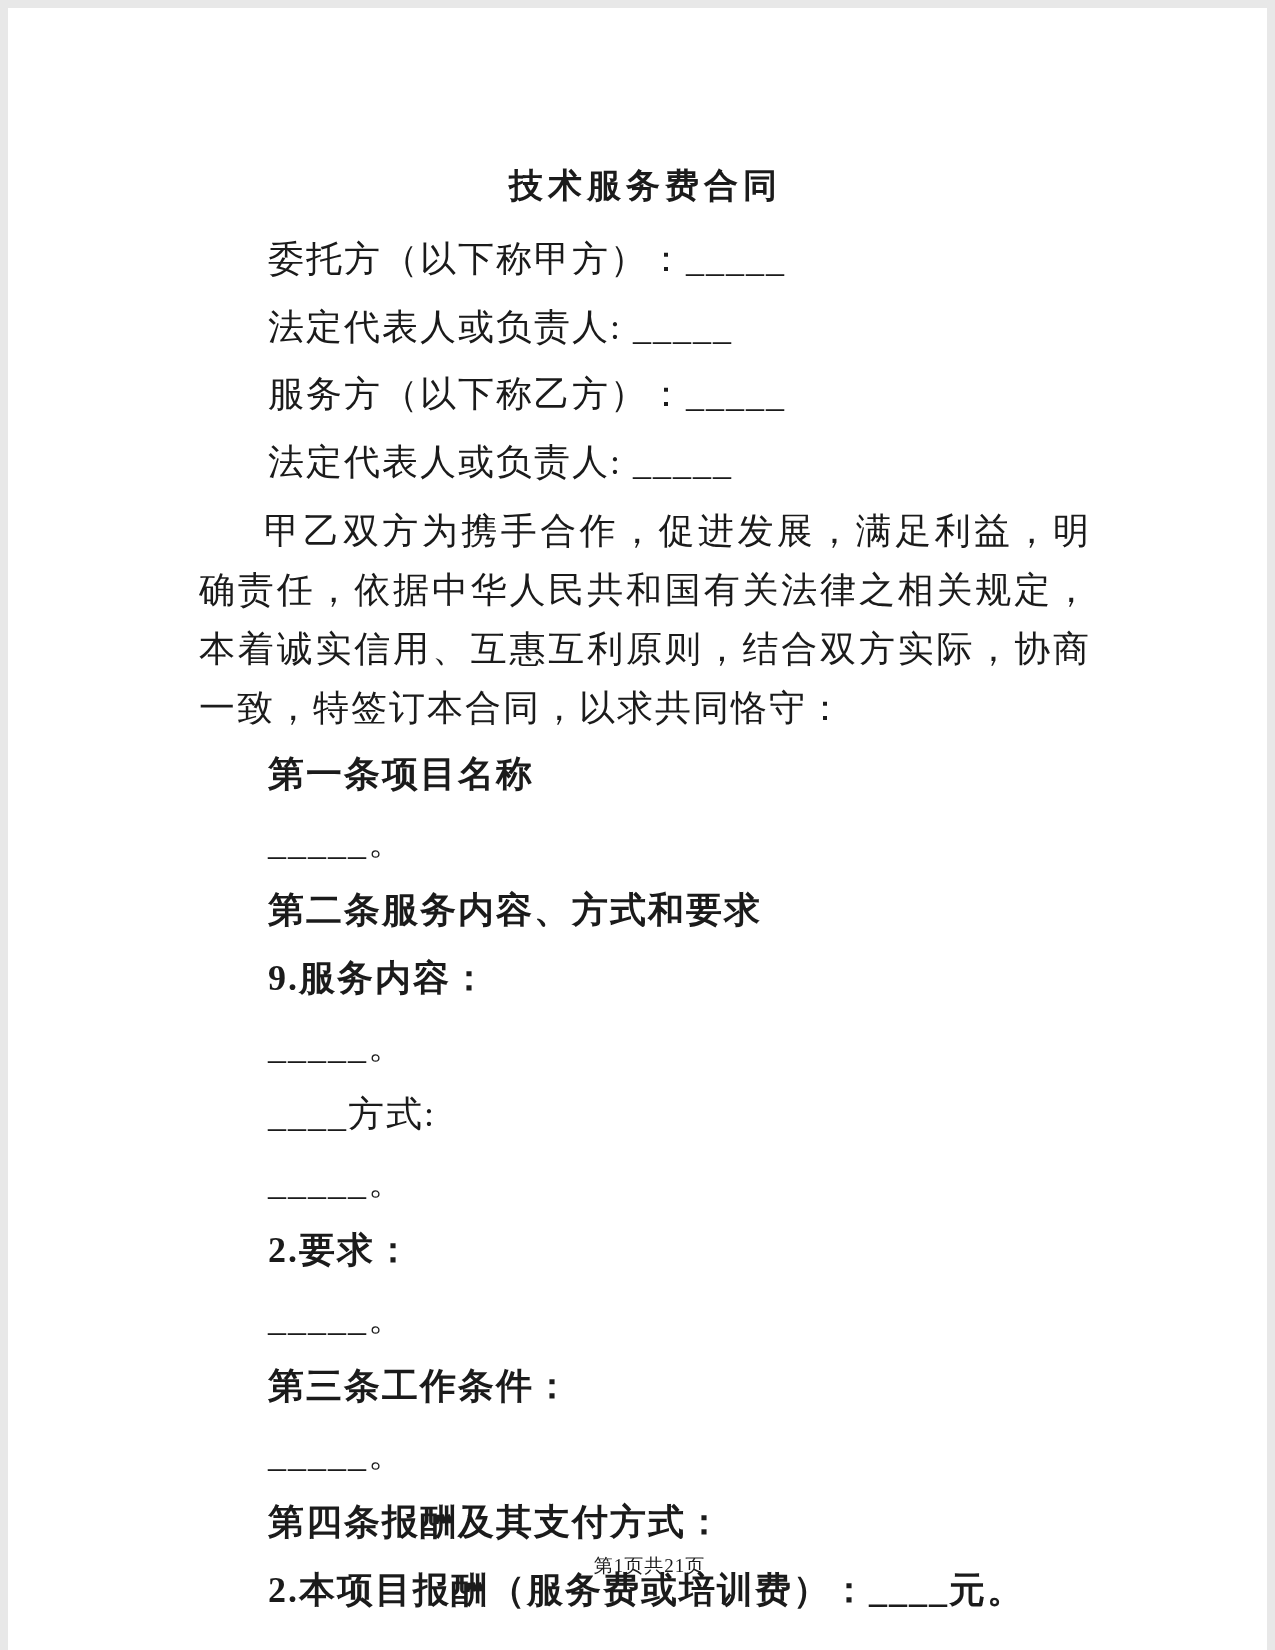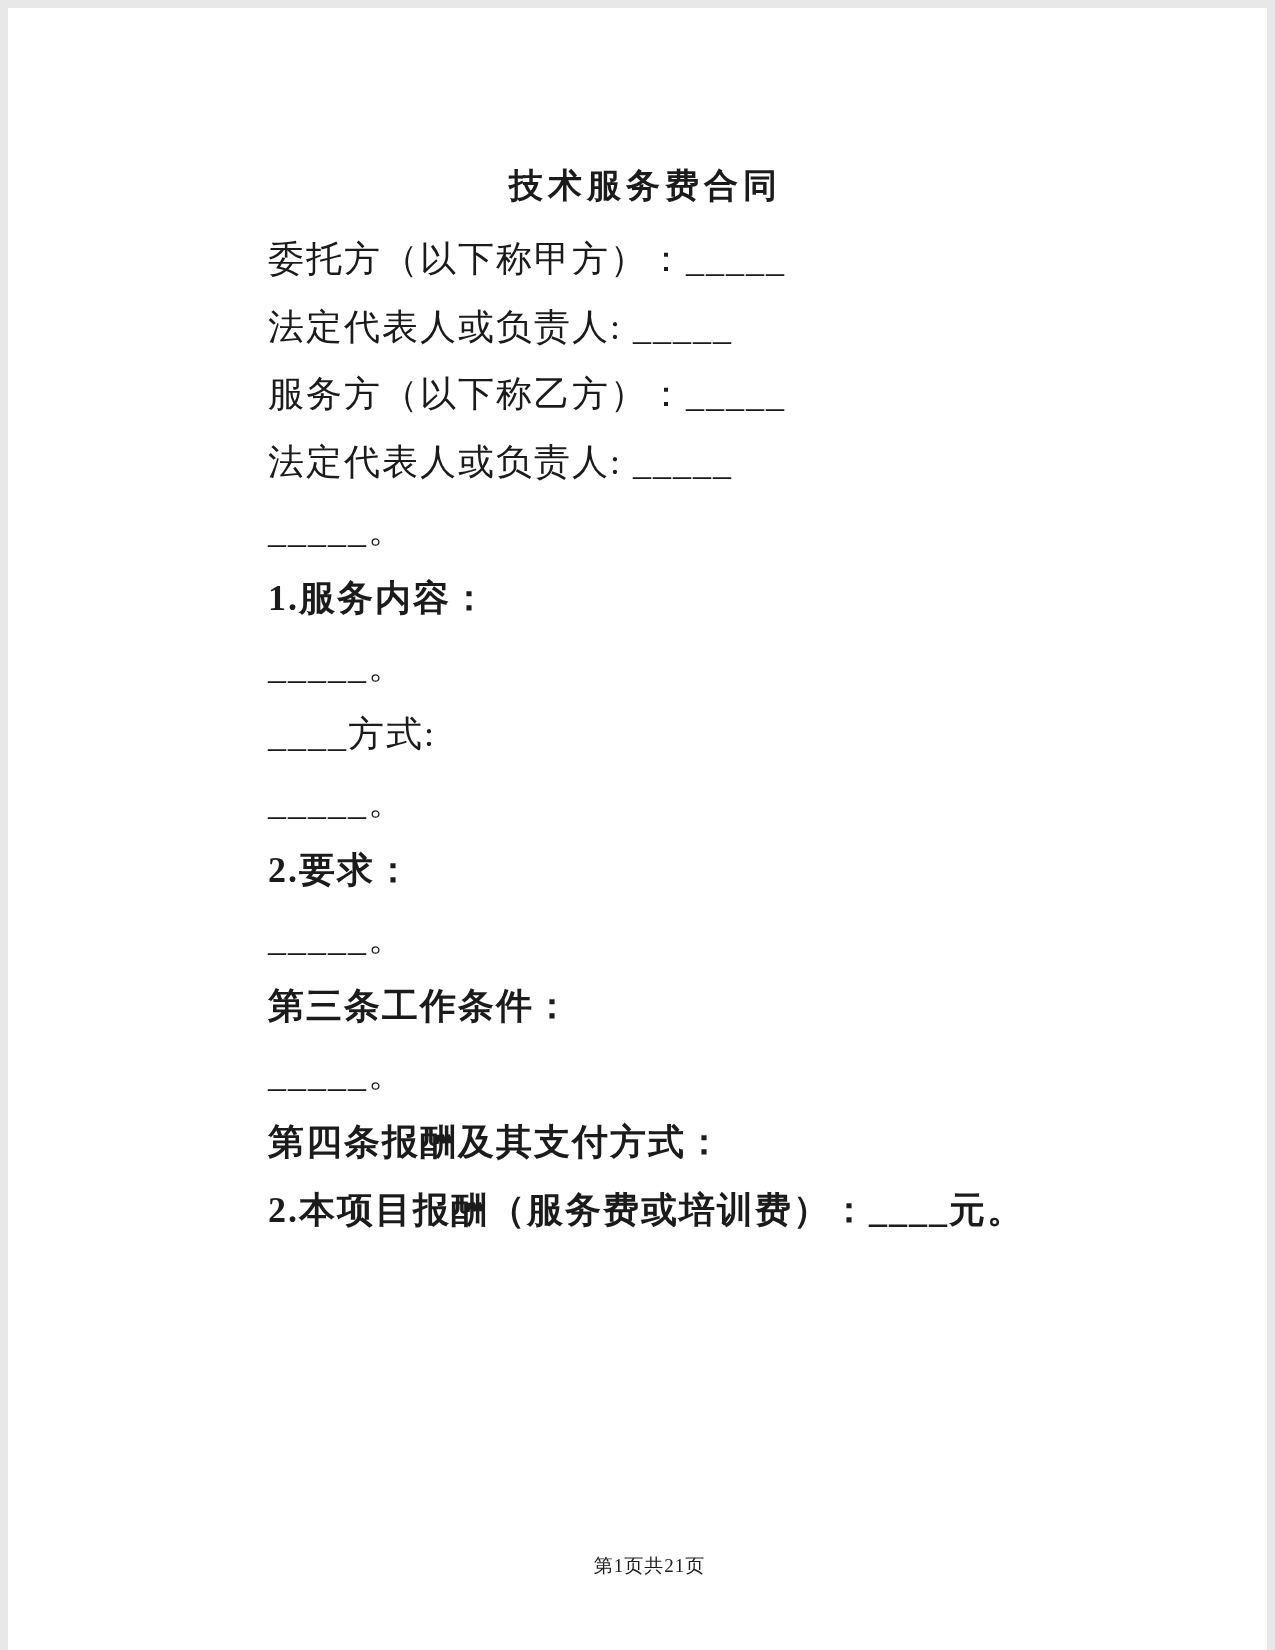--- a/index.html
+++ b/index.html
@@ -60,24 +60,27 @@
 
   <div class="body">
 
     <div class="fields">
       <p class="indent">委托方（以下称甲方）：_____</p>
       <p class="indent">法定代表人或负责人: _____</p>
       <p class="indent">服务方（以下称乙方）：_____</p>
       <p class="indent">法定代表人或负责人: _____</p>
     </div>
 
+    <p class="preamble indent">甲乙双方为携手合作，促进发展，满足利益，明确责任，依据中华人民共和国有关法律之相关规定，本着诚实信用、互惠互利原则，结合双方实际，协商一致，特签订本合同，以求共同恪守：</p>
 
     <div class="clauses">
+      <p class="indent bold">第一条项目名称</p>
       <p class="indent">_____。</p>
-      <p class="indent bold">1.服务内容：</p>
+      <p class="indent bold">第二条服务内容、方式和要求</p>
+      <p class="indent bold">9.服务内容：</p>
       <p class="indent">_____。</p>
       <p class="indent">____方式:</p>
       <p class="indent">_____。</p>
       <p class="indent bold">2.要求：</p>
       <p class="indent">_____。</p>
       <p class="indent bold">第三条工作条件：</p>
       <p class="indent">_____。</p>
       <p class="indent bold">第四条报酬及其支付方式：</p>
       <p class="indent bold">2.本项目报酬（服务费或培训费）：____元。</p>
     </div>

